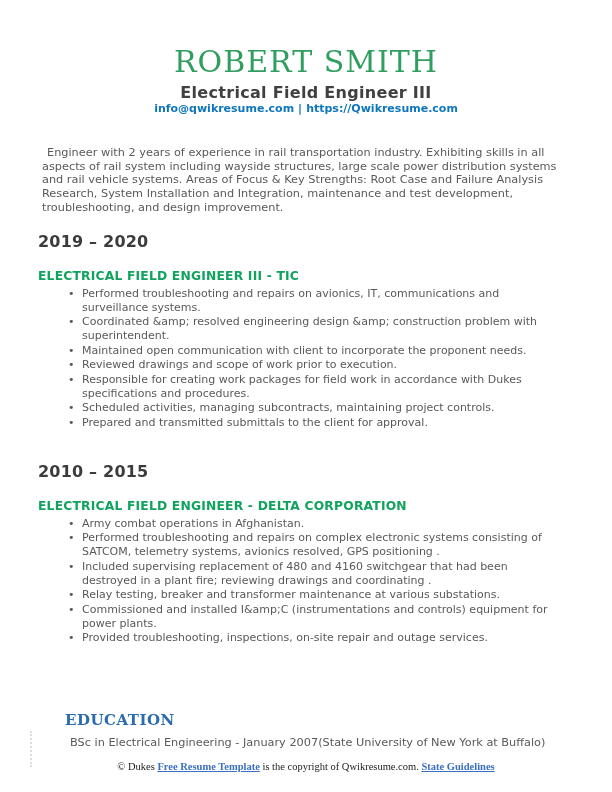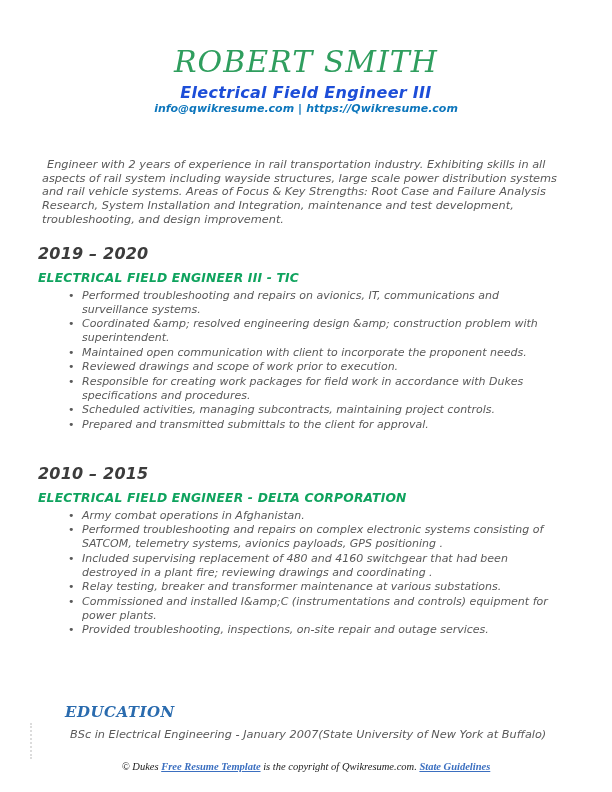--- a/index.html
+++ b/index.html
@@ -1,15 +1,15 @@
 <!DOCTYPE html>
 <html><head>
 <meta charset="utf-8">
 <style>
-  * { margin: 0; padding: 0; box-sizing: border-box; font-style: italic; }
+  * { margin: 0; padding: 0; box-sizing: border-box; }
   html, body { background: #ffffff; }
   .page {
     position: relative;
     width: 612px;
     height: 792px;
     background: #ffffff;
     overflow: hidden;
     font-family: "DejaVu Sans", sans-serif;
   }
   
@@ -19,51 +19,51 @@
     font-size: 30px;
     font-weight: 400;
     letter-spacing: 1px;
     color: #2F9E5E;
     line-height: 34px;
   }
   .job-title {
     margin-top: 4px;
     font-size: 16px;
     font-weight: bold;
-    color: #1d4ed8;
+    color: #404040;
     letter-spacing: 0.3px;
   }
   .contact-line {
     font-size: 11px;
     font-weight: bold;
     color: #0D76BC;
   }
   .contact-line a { color: #0D76BC; text-decoration: none; }
   .contact-sep { padding: 0 4px; }
   
   .summary {
-    margin: 43px 35px 0 42px;
+    margin: 31px 35px 0 42px;
     max-width: 535px;
     font-size: 11.3px;
     line-height: 13.7px;
     color: #595959;
     text-indent: 5px;
   }
   
   .exp-section { margin-left: 38px; }
   .exp-section.first { margin-top: 17px; }
   .exp-section.second { margin-top: 32px; }
   .exp-dates {
     font-size: 16px;
     font-weight: bold;
     color: #3C3C3C;
     letter-spacing: 0.2px;
   }
   .exp-title {
-    margin-top: 8px;
+    margin-top: 18px;
     font-size: 12.3px;
     font-weight: bold;
     color: #0FA35E;
     letter-spacing: 0.2px;
   }
   .bullet-list {
     list-style: none;
     margin-top: 4px;
     width: 524px;
   }
@@ -150,21 +150,21 @@
       <li>Scheduled activities, managing subcontracts, maintaining project controls.</li>
       <li>Prepared and transmitted submittals to the client for approval.</li>
     </ul>
   </div>
 
   <div class="exp-section second">
     <div class="exp-dates">2010 – 2015</div>
     <div class="exp-title">ELECTRICAL FIELD ENGINEER - DELTA CORPORATION</div>
     <ul class="bullet-list">
       <li>Army combat operations in Afghanistan.</li>
-      <li>Performed troubleshooting and repairs on complex electronic systems consisting of SATCOM, telemetry systems, avionics payloads, GPS positioning .</li>
+      <li>Performed troubleshooting and repairs on complex electronic systems consisting of SATCOM, telemetry systems, avionics resolved, GPS positioning .</li>
       <li>Included supervising replacement of 480 and 4160 switchgear that had been destroyed in a plant fire; reviewing drawings and coordinating .</li>
       <li>Relay testing, breaker and transformer maintenance at various substations.</li>
       <li>Commissioned and installed I&amp;amp;C (instrumentations and controls) equipment for power plants.</li>
       <li>Provided troubleshooting, inspections, on-site repair and outage services.</li>
     </ul>
   </div>
 
   <div class="edu-section">
     <span class="edu-deco-line"></span>
     <div class="edu-heading">EDUCATION</div>

